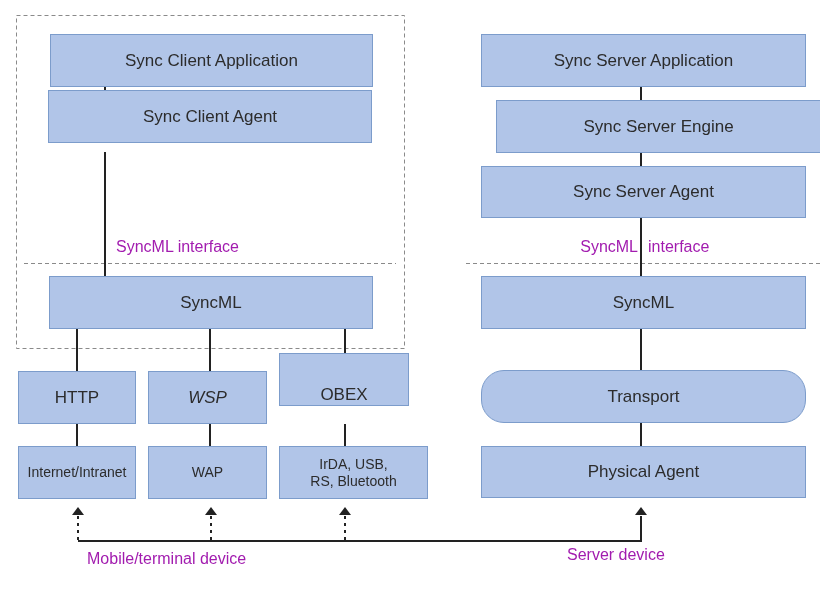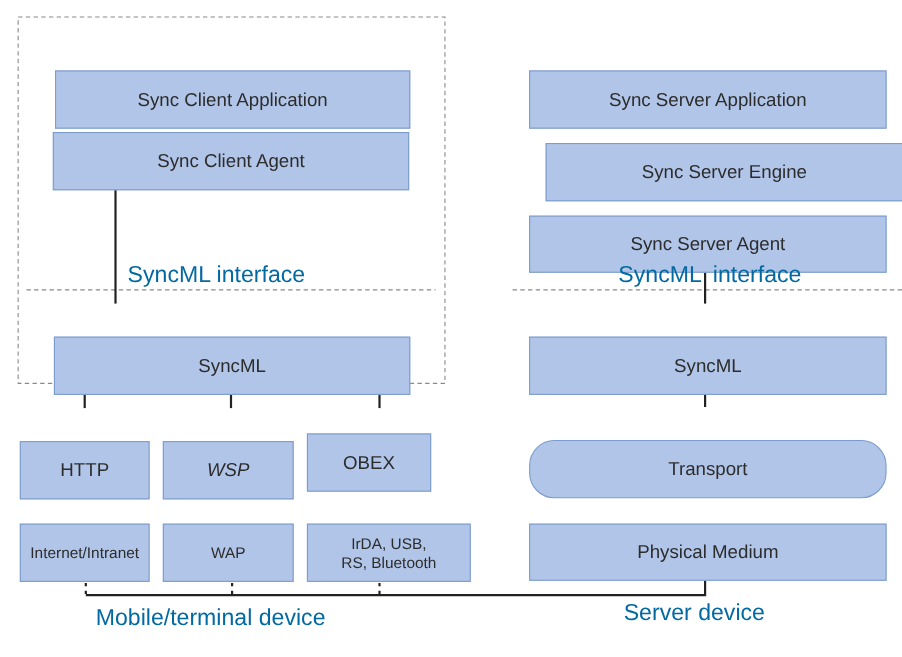--- a/index.html
+++ b/index.html
@@ -1,25 +1,25 @@
 <!DOCTYPE html>
 <html><head>
   <meta charset="utf-8">
   <style>
     html, body { margin: 0; padding: 0; background: #ffffff; }
     body { width: 820px; height: 597px; position: relative; overflow: hidden;
            font-family: "Liberation Sans", sans-serif; color: #2a2a2a; }
     svg { position: absolute; left: 0; top: 0; }
     .box { position: absolute; box-sizing: border-box; background: #b1c5e8;
            border: 1.5px solid #7c9ccb; display: flex; align-items: center;
-           justify-content: center; text-align: center; color: #2c2c2c; margin-top: 30px; }
+           justify-content: center; text-align: center; color: #2c2c2c; }
     .box span { display: block; }
     .big { font-size: 17px; }
     .small { font-size: 14px; line-height: 17px; }
-    .lbl { position: absolute; font-size: 21px; color: #0369a1; white-space: nowrap; }
+    .lbl { position: absolute; font-size: 16px; color: #a21caf; white-space: nowrap; }
   </style>
 </head>
 <body>
 
 <svg width="820" height="597">
 
   <rect x="16.5" y="15.5" width="388" height="333" fill="none" stroke="#8a8a8a" stroke-width="1" stroke-dasharray="4,3"></rect>
 
   <line x1="24" y1="263.5" x2="396" y2="263.5" stroke="#8a8a8a" stroke-width="1" stroke-dasharray="4,3"></line>
   <line x1="466" y1="263.5" x2="820" y2="263.5" stroke="#8a8a8a" stroke-width="1" stroke-dasharray="4,3"></line>
@@ -61,21 +61,21 @@
 <div class="box big" style="left:49px;top:276px;width:324px;height:53px;">
     <span>SyncML</span>
   </div>
 
 <div class="box big" style="left:18px;top:371px;width:118px;height:53px;">
     <span>HTTP</span>
   </div>
 <div class="box big" style="left:148px;top:371px;width:119px;height:53px;font-style:italic;">
     <span>WSP</span>
   </div>
-<div class="box big" style="left:279px;top:364px;width:113px;height:53px;">
+<div class="box big" style="left:279px;top:353px;width:130px;height:53px;align-items:flex-end;">
     <span>OBEX</span>
   </div>
 
 <div class="box small" style="left:18px;top:446px;width:118px;height:53px;flex-direction:row;">
   <span>Internet/</span>
   <span>Intranet</span>
 </div>
 <div class="box small" style="left:148px;top:446px;width:119px;height:53px;">
     <span>WAP</span>
   </div>
@@ -97,16 +97,16 @@
   </div>
 <div class="lbl" style="right:182px;top:238px;">SyncML</div>
 <div class="lbl" style="left:648px;top:238px;">interface</div>
 <div class="box big" style="left:481px;top:276px;width:325px;height:53px;">
     <span>SyncML</span>
   </div>
 <div class="box big" style="left:481px;top:370px;width:325px;height:53px;border-radius:23px;">
     <span>Transport</span>
   </div>
 <div class="box big" style="left:481px;top:446px;width:325px;height:52px;">
-    <span>Physical Medium</span>
+    <span>Physical Agent</span>
   </div>
 
 <div class="lbl" style="left:567px;top:546px;">Server device</div>
 
 </body></html>

